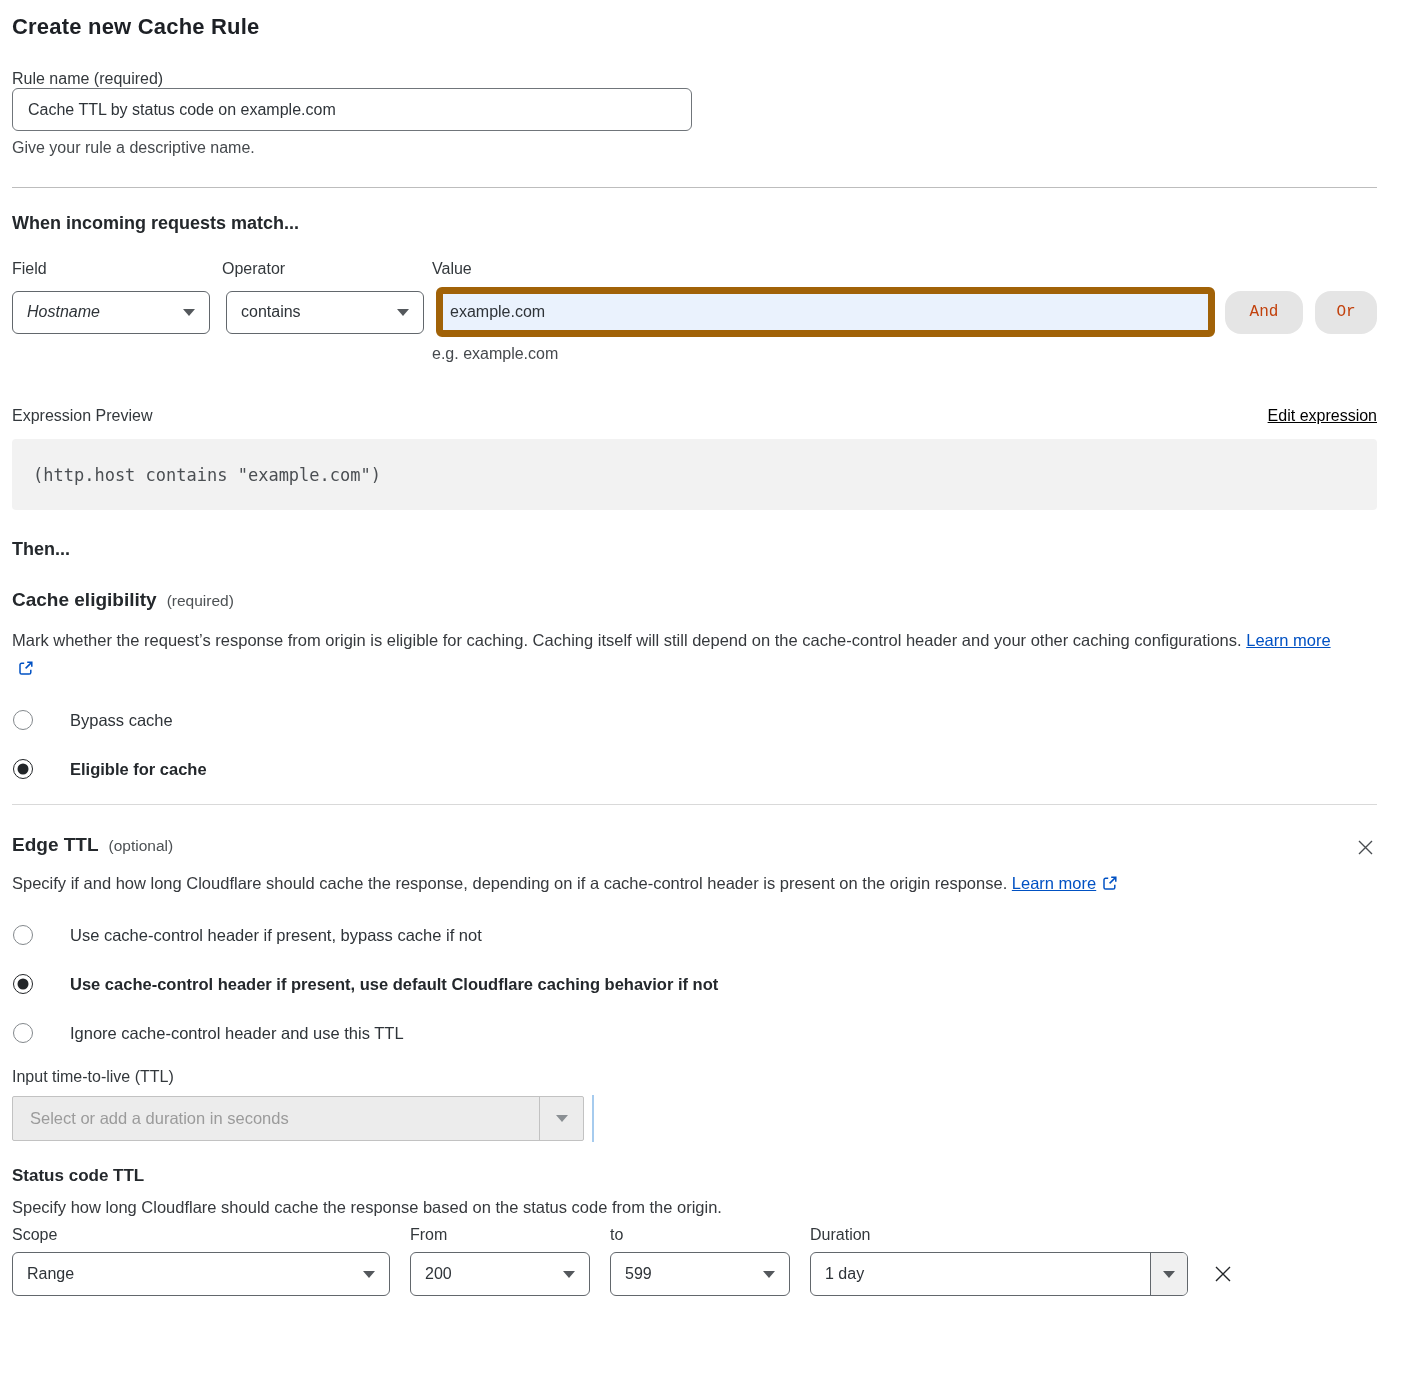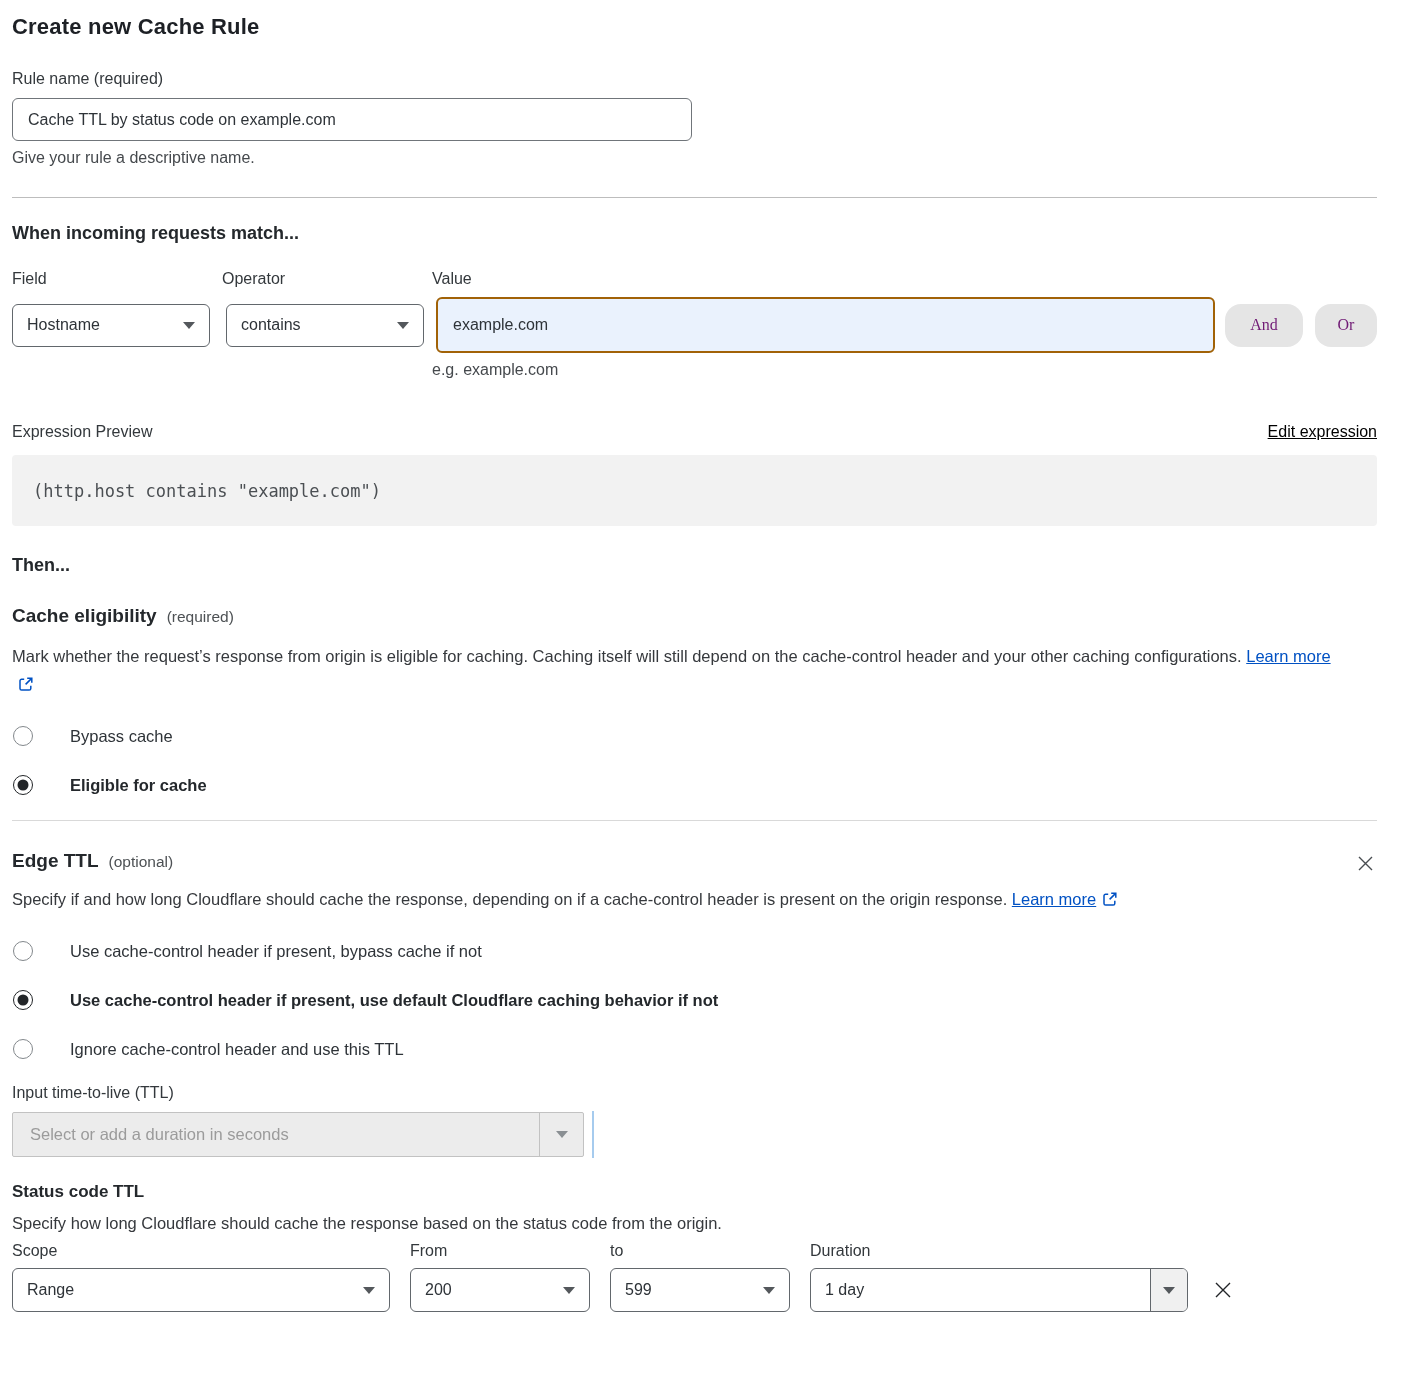--- a/index.html
+++ b/index.html
@@ -34,31 +34,31 @@
   .select {
     height: 43px; border: 1px solid #62676c; border-radius: 6px; background: #fff;
     display: flex; align-items: center; justify-content: space-between;
     padding: 0 14px; font-size: 16px; color: #2e3338; cursor: pointer;
   }
   .caret {
     width: 0; height: 0;
     border-left: 6px solid transparent; border-right: 6px solid transparent;
     border-top: 7px solid #54585c; flex: none; margin-left: 10px;
   }
-  .w-field { width: 198px; }
+  .w-field { width: 198px; font-style: italic; }
   .w-operator { width: 198px; margin-left: 16px; }
   .value-input {
-    flex: 1; margin-left: 12px; height: 56px;
-    border: 2px solid #a16207; border-radius: 6px; background: #eaf2fd;
+    flex: 1; margin-left: 12px; height: 50px;
+    border: 7px solid #a16207; border-radius: 6px; background: #eaf2fd;
     font-family: "Liberation Sans", sans-serif; font-size: 16px; color: #2e3338;
-    padding: 0 15px; outline: none;
+    padding: 0 7px; outline: none;
   }
   .btn {
     height: 43px; border: none; border-radius: 16px; background: #e5e5e5;
-    font-family: Liberation Serif, serif; font-size: 16px; color: #701a75;
+    font-family: Liberation Mono, monospace; font-size: 16px; color: #c2410c;
     cursor: pointer;
   }
   .btn-and { width: 78px; margin-left: 10px; }
   .btn-or  { width: 62px; margin-left: 12px; }
 
   
   .expr-head { display: flex; justify-content: space-between; align-items: flex-end; margin-top: 44px; text-align: right; }
   .link { color: #000000; text-decoration: underline; cursor: pointer; font-size: 16px; }
   .code-block {
     margin-top: 14px; height: 71px; background: #f2f2f2; border-radius: 4px;
@@ -124,21 +124,21 @@
 </style>
 </head>
 <body>
 
 <div class="container">
 
   <h1 class="page-title">Create new Cache Rule</h1>
 
   <div style="margin-top:30px;">
     <div class="field-label">Rule name (required)</div>
-    <input class="text-input" style="margin-top: 10px;" type="text" value="Cache TTL by status code on example.com">
+    <input class="text-input" style="" type="text" value="Cache TTL by status code on example.com">
     <div class="help-text">Give your rule a descriptive name.</div>
   </div>
 
   <hr class="divider">
 
   <div class="section-heading" style="margin-top:25px;">When incoming requests match...</div>
 
   <div class="labels-row" style="margin-top:26px;">
     <span style="width:210px;">Field</span>
     <span style="width:210px;">Operator</span>

